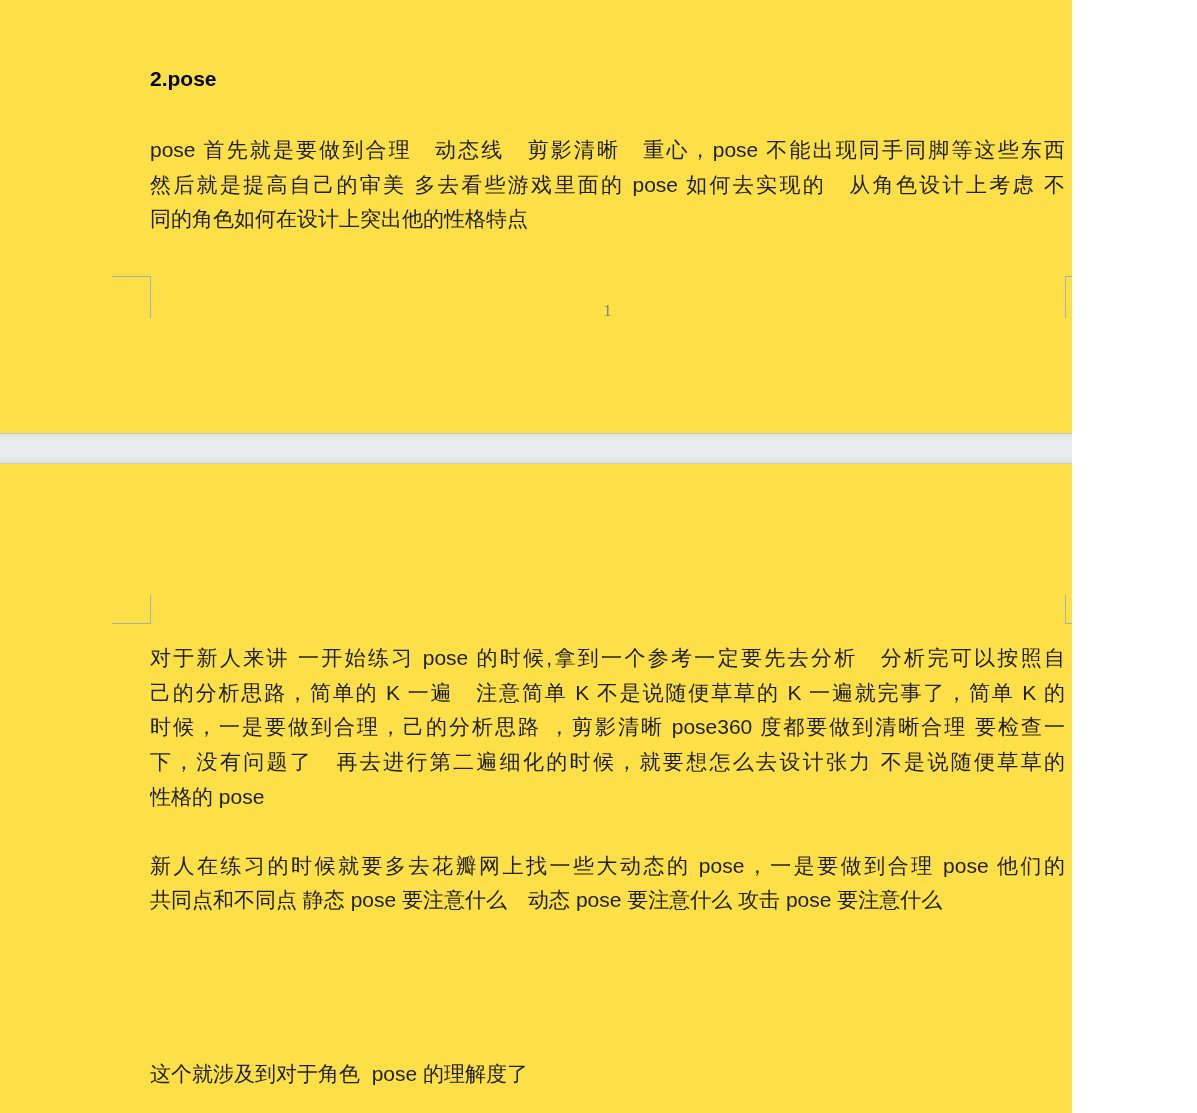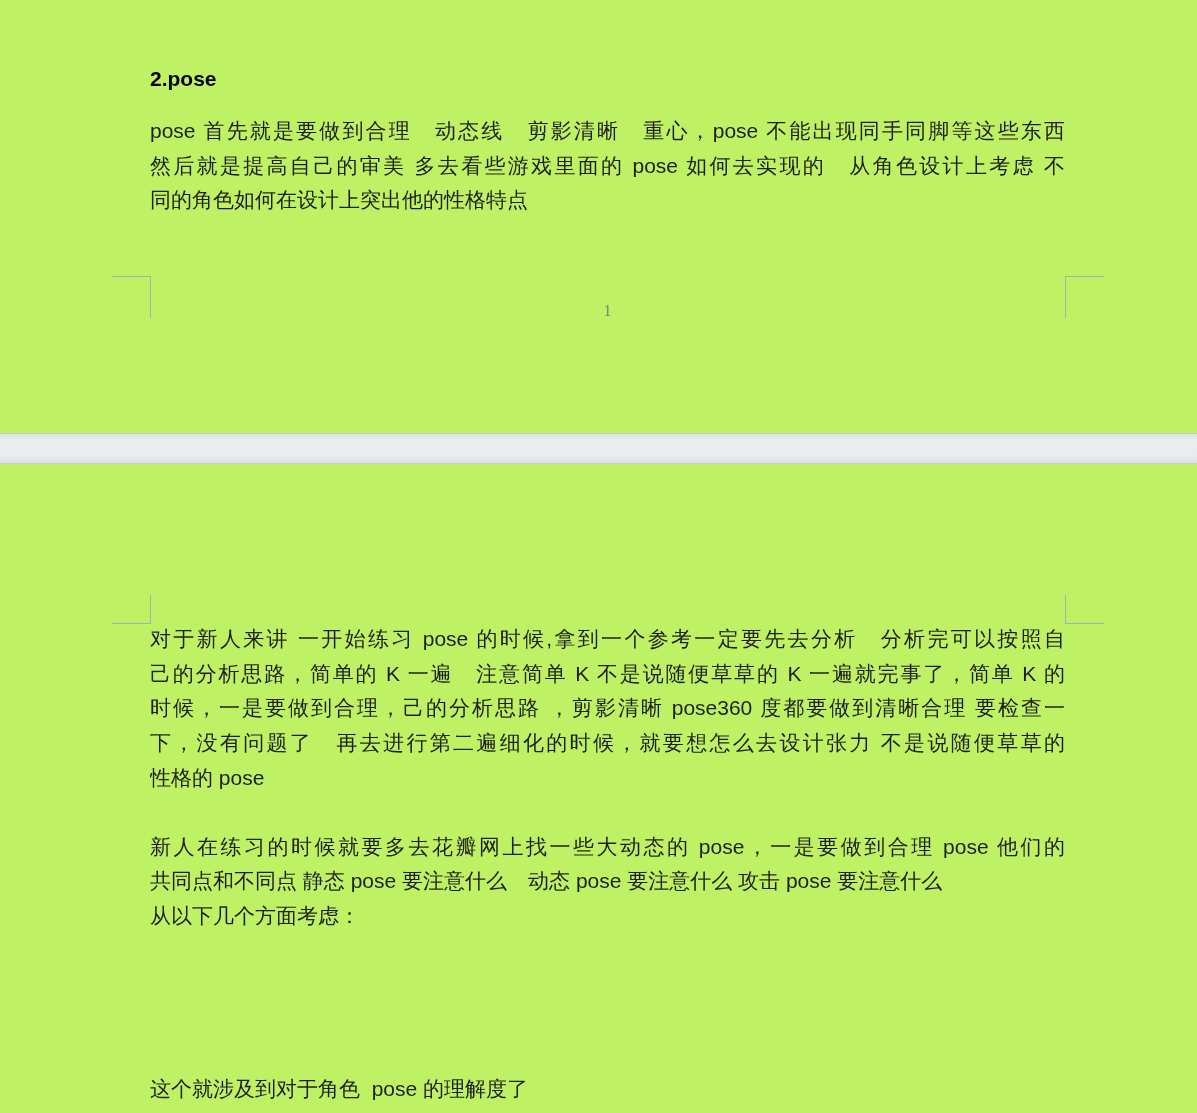--- a/index.html
+++ b/index.html
@@ -2,42 +2,43 @@
 <html><head>
 <meta charset="utf-8">
 <style>
   html, body {
     margin: 0;
     padding: 0;
     background: #ffffff;
   }
   .canvas {
     position: relative;
-    width: 1197px;
+    width: 1072px;
     height: 1113px;
     overflow: hidden;
-    background: #bef264;
+    background: #fde047;
     font-family: "Liberation Sans", "DejaVu Sans", sans-serif;
     color: #1f1f1f;
   }
   
   .doc-heading {
     position: absolute;
     left: 150px;
     top: 45px;
     font-size: 21px;
     font-weight: 700;
     line-height: 34px;
     color: #000000;
     white-space: pre;
   }
   .text-block {
     position: absolute;
     left: 150px;
     width: 915px;
+    margin-top: 19px;
   }
   .line {
     height: 34.65px;
     line-height: 34.65px;
     font-size: 21px;
     overflow: hidden;
     white-space: pre;
     text-align: left;
   }
   .line.just {
@@ -117,21 +118,20 @@
         <div class="line just">时候，一是要做到合理，己的分析思路 ，剪影清晰 pose360 度都要做到清晰合理 要检查一</div>
         <div class="line just">下，没有问题了　再去进行第二遍细化的时候，就要想怎么去设计张力 不是说随便草草的</div>
         <div class="line">性格的 pose</div>
       </div>
 
       <div class="spacer-line"></div>
 
       <div>
         <div class="line just">新人在练习的时候就要多去花瓣网上找一些大动态的 pose，一是要做到合理 pose 他们的</div>
         <div class="line">共同点和不同点 静态 pose 要注意什么　动态 pose 要注意什么 攻击 pose 要注意什么</div>
-        <div class="line">从以下几个方面考虑：</div>
       </div>
 
       <div>
         <div class="line list-line">
           
         </div>
         <div class="line list-line">
           
         </div>
         <div class="line list-line">

